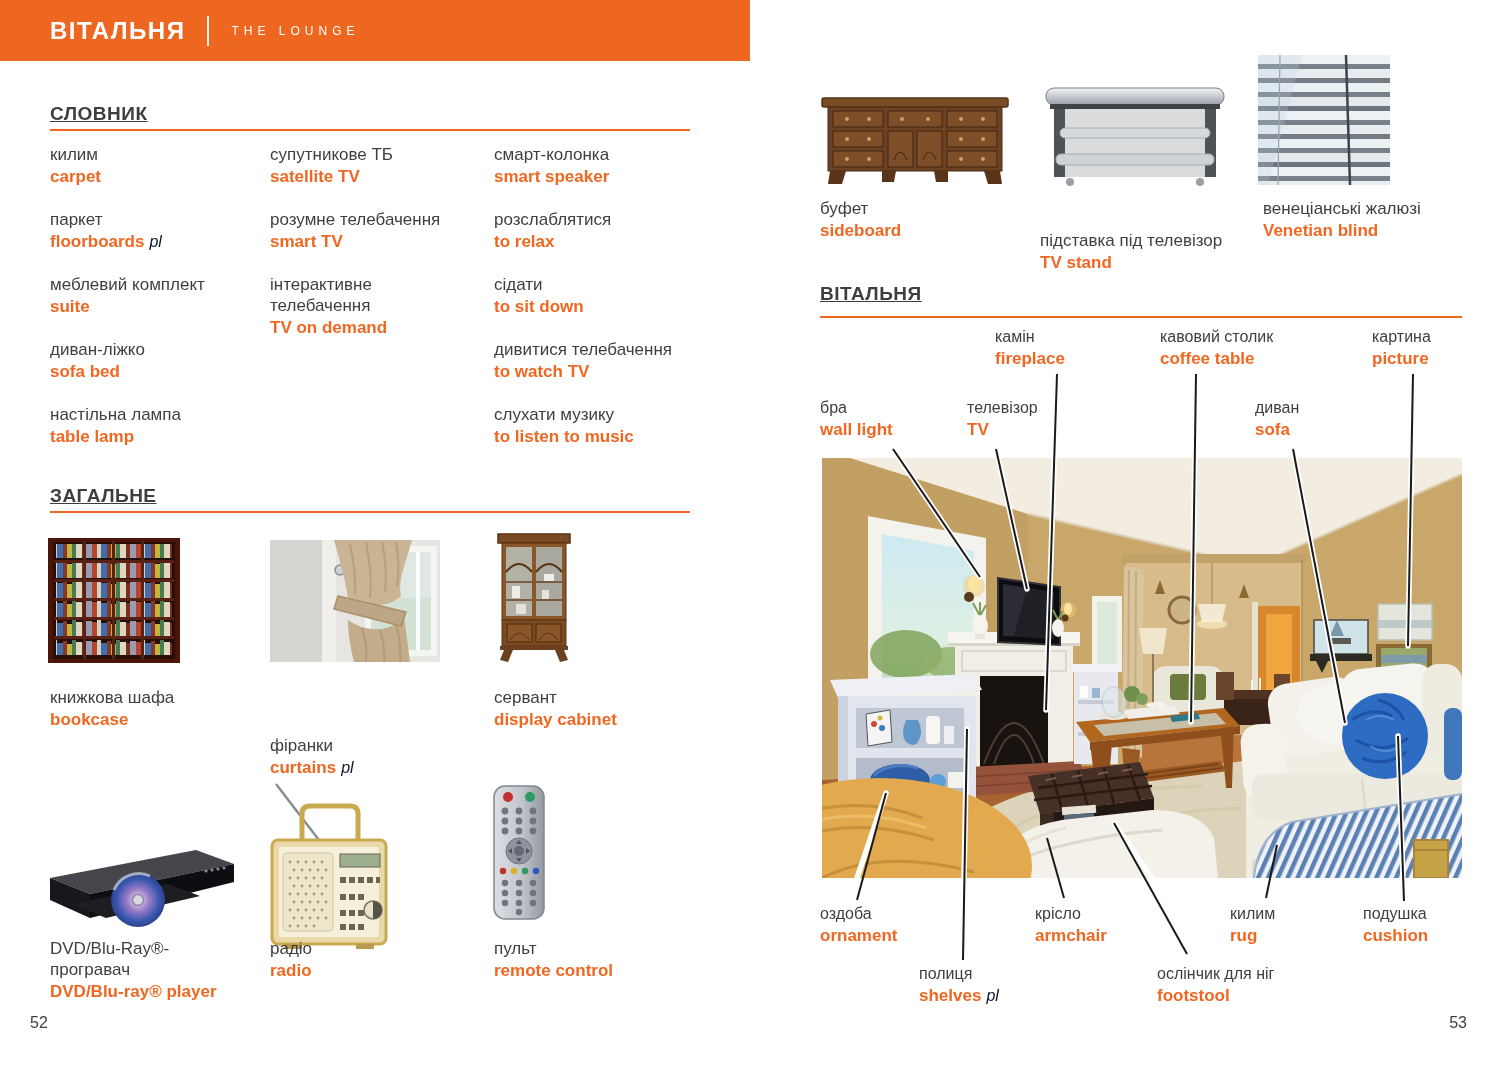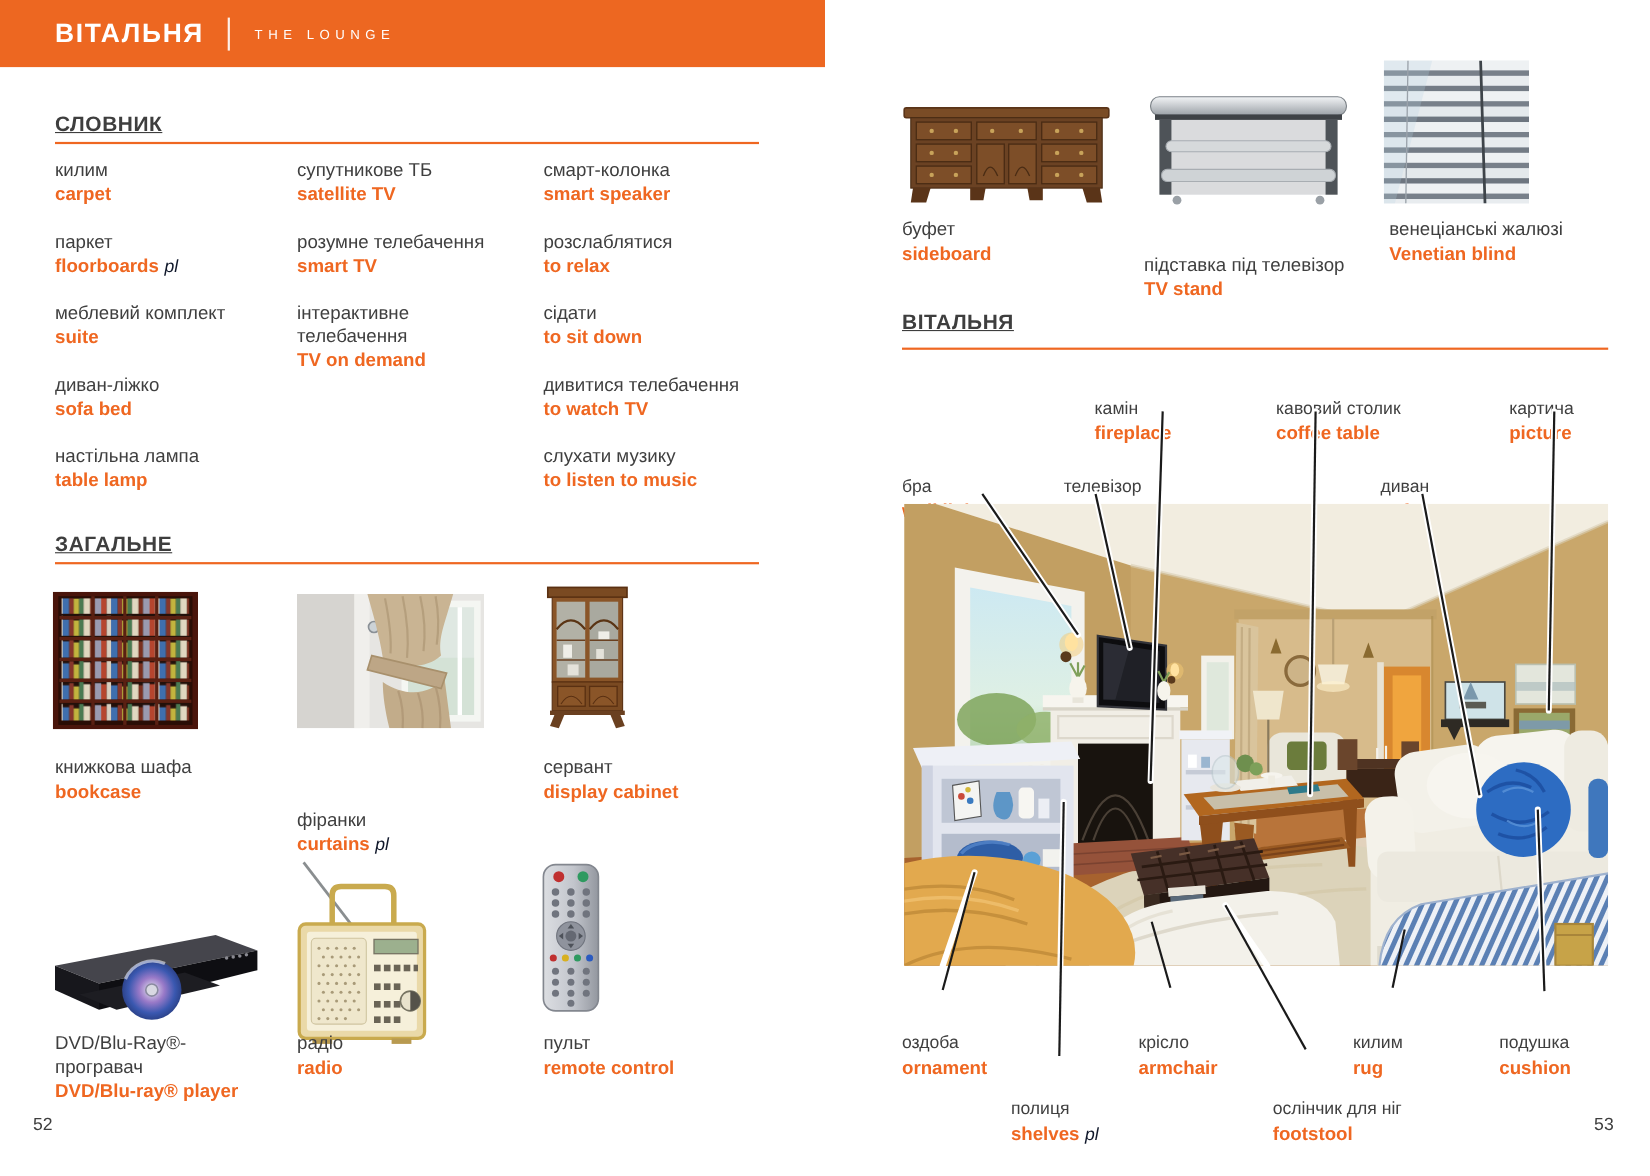--- a/index.html
+++ b/index.html
@@ -26,21 +26,21 @@
   .uk{font-size:17px;color:#3f3f3f;line-height:21px;}
   .en{font-size:17px;font-weight:700;color:#ef6721;line-height:23px;white-space:nowrap;}
   .pl{font-style:italic;font-weight:400;font-size:16px;margin-left:5px;color:#0f172a;}
 
   
   .cap{position:absolute;}
   .cap .uk{white-space:nowrap;}
   .cap.wrap-uk .uk{white-space:normal;width:150px;}
 
   
-  .callout{position:absolute;margin-top:35px;}
+  .callout{position:absolute;}
   .callout .uk{font-size:16px;line-height:20px;white-space:nowrap;}
   .callout .en{font-size:17px;line-height:23px;}
 
   .pagenum{position:absolute;font-size:16px;color:#3e3e3e;}
 
   .imgbox{position:absolute;}
   .imgbox svg{display:block;}
   .photo{position:absolute;left:822px;top:458px;width:640px;height:420px;overflow:hidden;}
   .lines{position:absolute;left:0;top:0;width:1500px;height:1069px;pointer-events:none;}
 </style>

